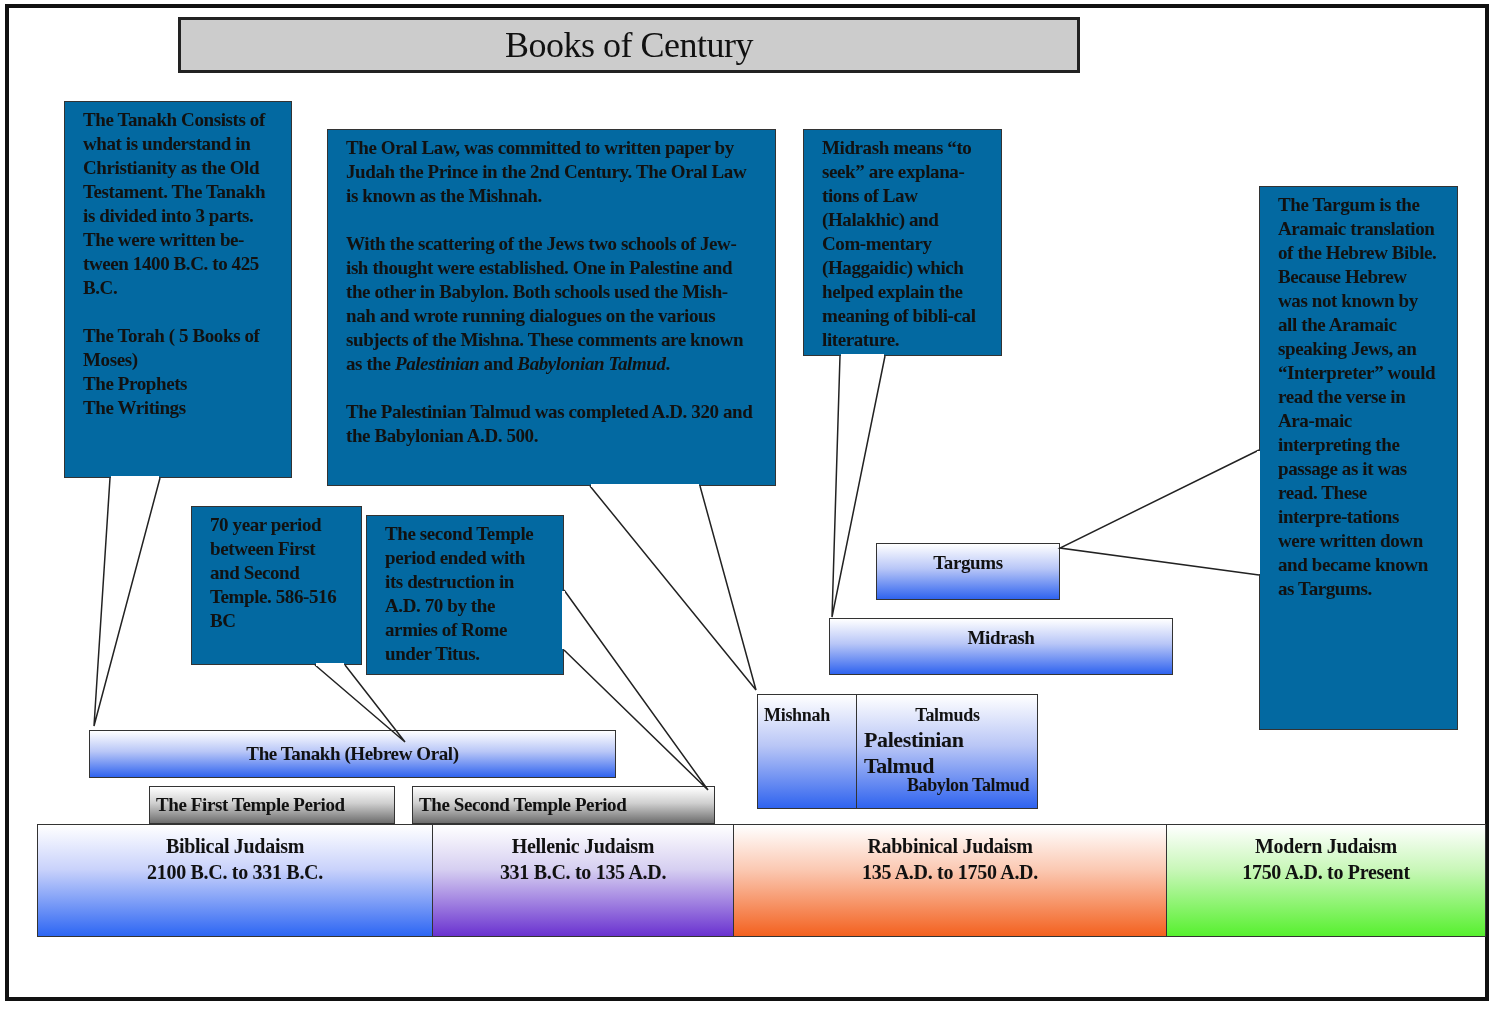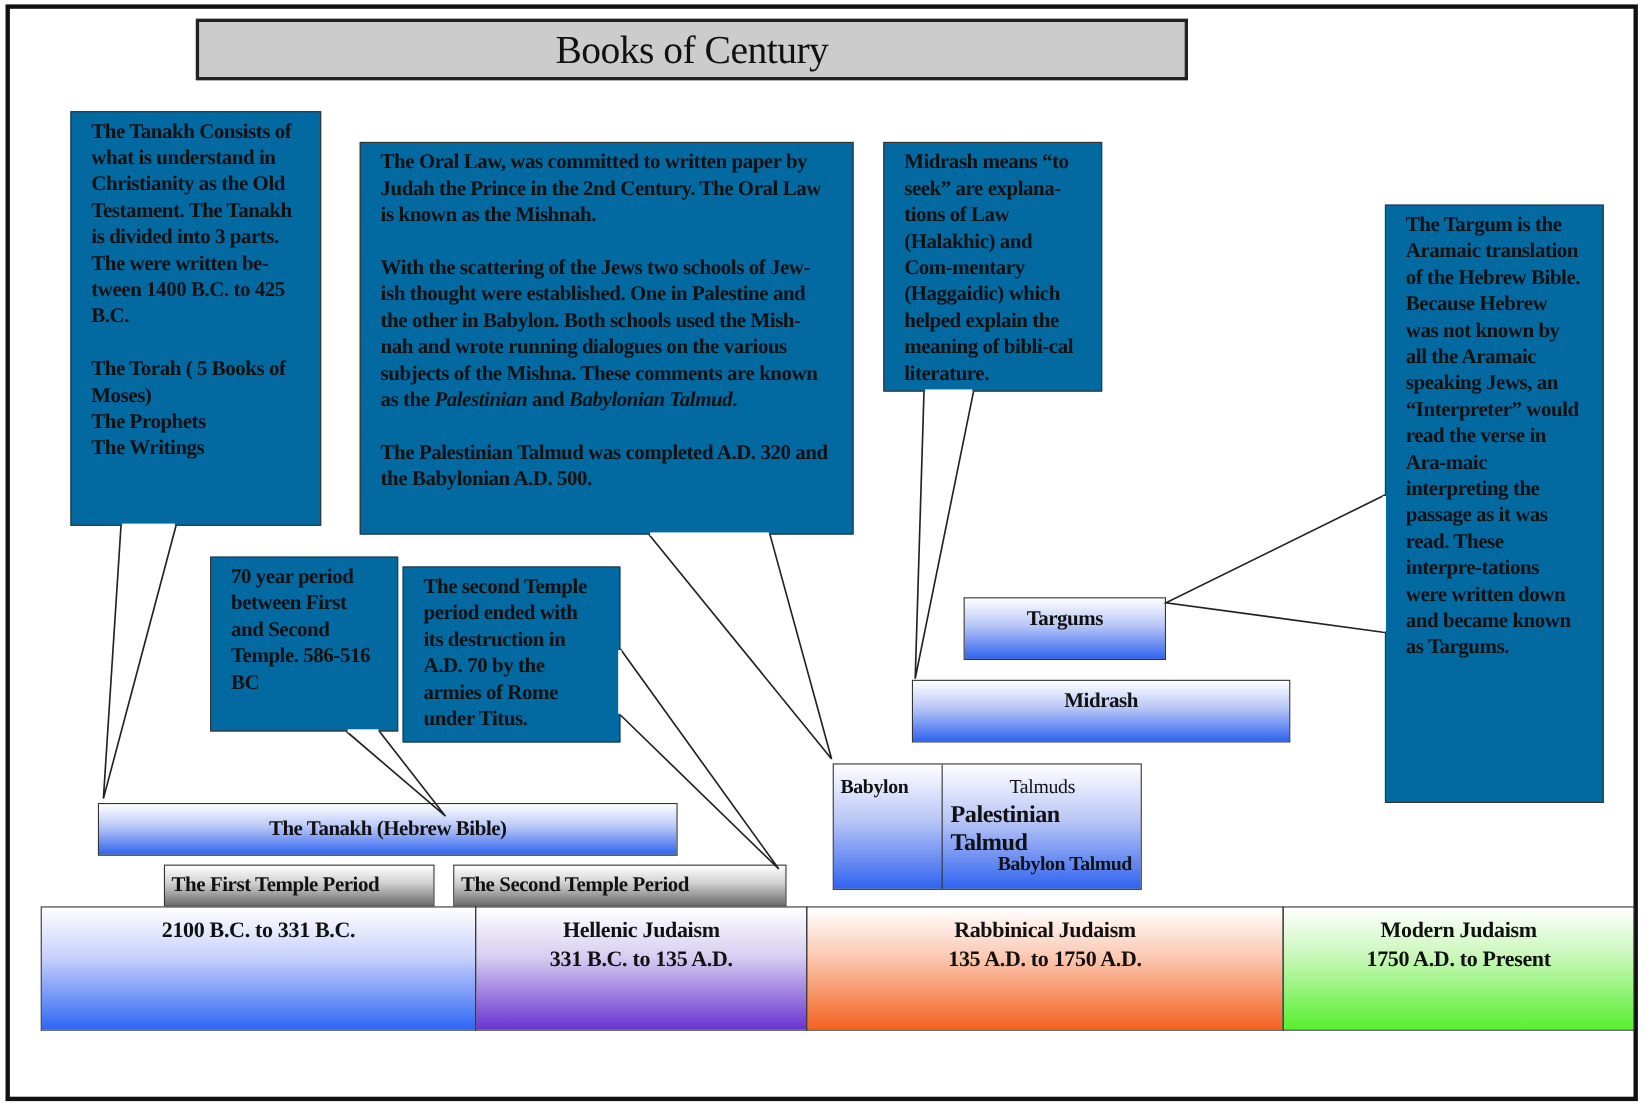--- a/index.html
+++ b/index.html
@@ -31,21 +31,21 @@
   .era-blue   { background: linear-gradient(to bottom, #ffffff 0%, #c9d2fb 40%, #2d66f3 100%); }
   .era-purple { background: linear-gradient(to bottom, #ffffff 0%, #d6cff1 40%, #6a32d0 100%); }
   .era-orange { background: linear-gradient(to bottom, #ffffff 0%, #fbc9b3 40%, #f3611f 100%); }
   .era-green  { background: linear-gradient(to bottom, #ffffff 0%, #c9f7b9 40%, #57f02f 100%); }
   .mt-box { position: absolute; left: 757px; top: 694px; width: 281px; height: 115px;
             border: 1.5px solid #333; box-sizing: border-box;
             background: linear-gradient(to bottom, #ffffff 0%, #b9c6f6 45%, #2f63ef 100%); }
   .mt-divider { position: absolute; left: 98px; top: 0; bottom: 0; border-left: 1.5px solid #333; }
   .mt-mishnah { position: absolute; left: 6px; top: 10px; font-weight: bold; font-size: 18px; letter-spacing: -0.3px; }
   .mt-talmuds { position: absolute; left: 100px; right: 0; top: 10px; text-align: center;
-                font-weight: normal; font-size: 18px; letter-spacing: -0.3px; }
+                font-weight: bold; font-size: 18px; letter-spacing: -0.3px; }
   .mt-pal { position: absolute; left: 106px; top: 32px; font-size: 22px; letter-spacing: -0.4px; font-weight: bold; }
   .mt-bab { position: absolute; right: 8px; top: 80px; font-size: 18px; letter-spacing: -0.4px; font-weight: bold; }
   svg.lines { position: absolute; left: 0; top: 0; pointer-events: none; }
 </style>
 </head>
 <body>
 
 <div class="frame"></div>
 
 <div class="title-bar">
@@ -75,48 +75,49 @@
 
 <div class="callout" style="left:191px; top:506px; width:171px; height:159px;">
   <p>70 year period between First and Second Temple. 586-516 BC</p>
 </div>
 
 <div class="callout" style="left:366px; top:515px; width:198px; height:160px;">
   <p>The second Temple period ended with its destruction in A.D. 70 by the armies of Rome under Titus.</p>
 </div>
 
 <div class="bar-blue" style="left:89px; top:730px; width:527px; height:48px;">
-  <span>The Tanakh (Hebrew Bible)</span>
+  <span>The Tanakh (Hebrew Oral)</span>
 </div>
 
 <div class="bar-gray" style="left:149px; top:786px; width:246px; height:38px;">
   <span>The First Temple Period</span>
 </div>
 
 <div class="bar-gray" style="left:412px; top:786px; width:303px; height:38px;">
   <span>The Second Temple  Period</span>
 </div>
 
 <div class="bar-blue" style="left:876px; top:543px; width:184px; height:57px; align-items:flex-start; padding-top:8px;">
   <span>Targums</span>
 </div>
 
 <div class="bar-blue" style="left:829px; top:618px; width:344px; height:57px; align-items:flex-start; padding-top:8px;">
   <span>Midrash</span>
 </div>
 
 <div class="mt-box">
   <div class="mt-divider"></div>
-  <span class="mt-mishnah">Babylon</span>
+  <span class="mt-mishnah">Mishnah</span>
   <span class="mt-talmuds">Talmuds</span>
   <span class="mt-pal">Palestinian Talmud</span>
   <span class="mt-bab">Babylon Talmud</span>
 </div>
 
 <div class="era era-blue" style="left:37px; width:396px;">
+  <div>Biblical Judaism</div>
   <div>2100 B.C. to 331 B.C.</div>
 </div>
 <div class="era era-purple" style="left:432px; width:302px;">
   <div>Hellenic Judaism</div>
   <div>331 B.C. to 135 A.D.</div>
 </div>
 <div class="era era-orange" style="left:733px; width:434px;">
   <div>Rabbinical Judaism</div>
   <div>135 A.D. to 1750 A.D.</div>
 </div>

